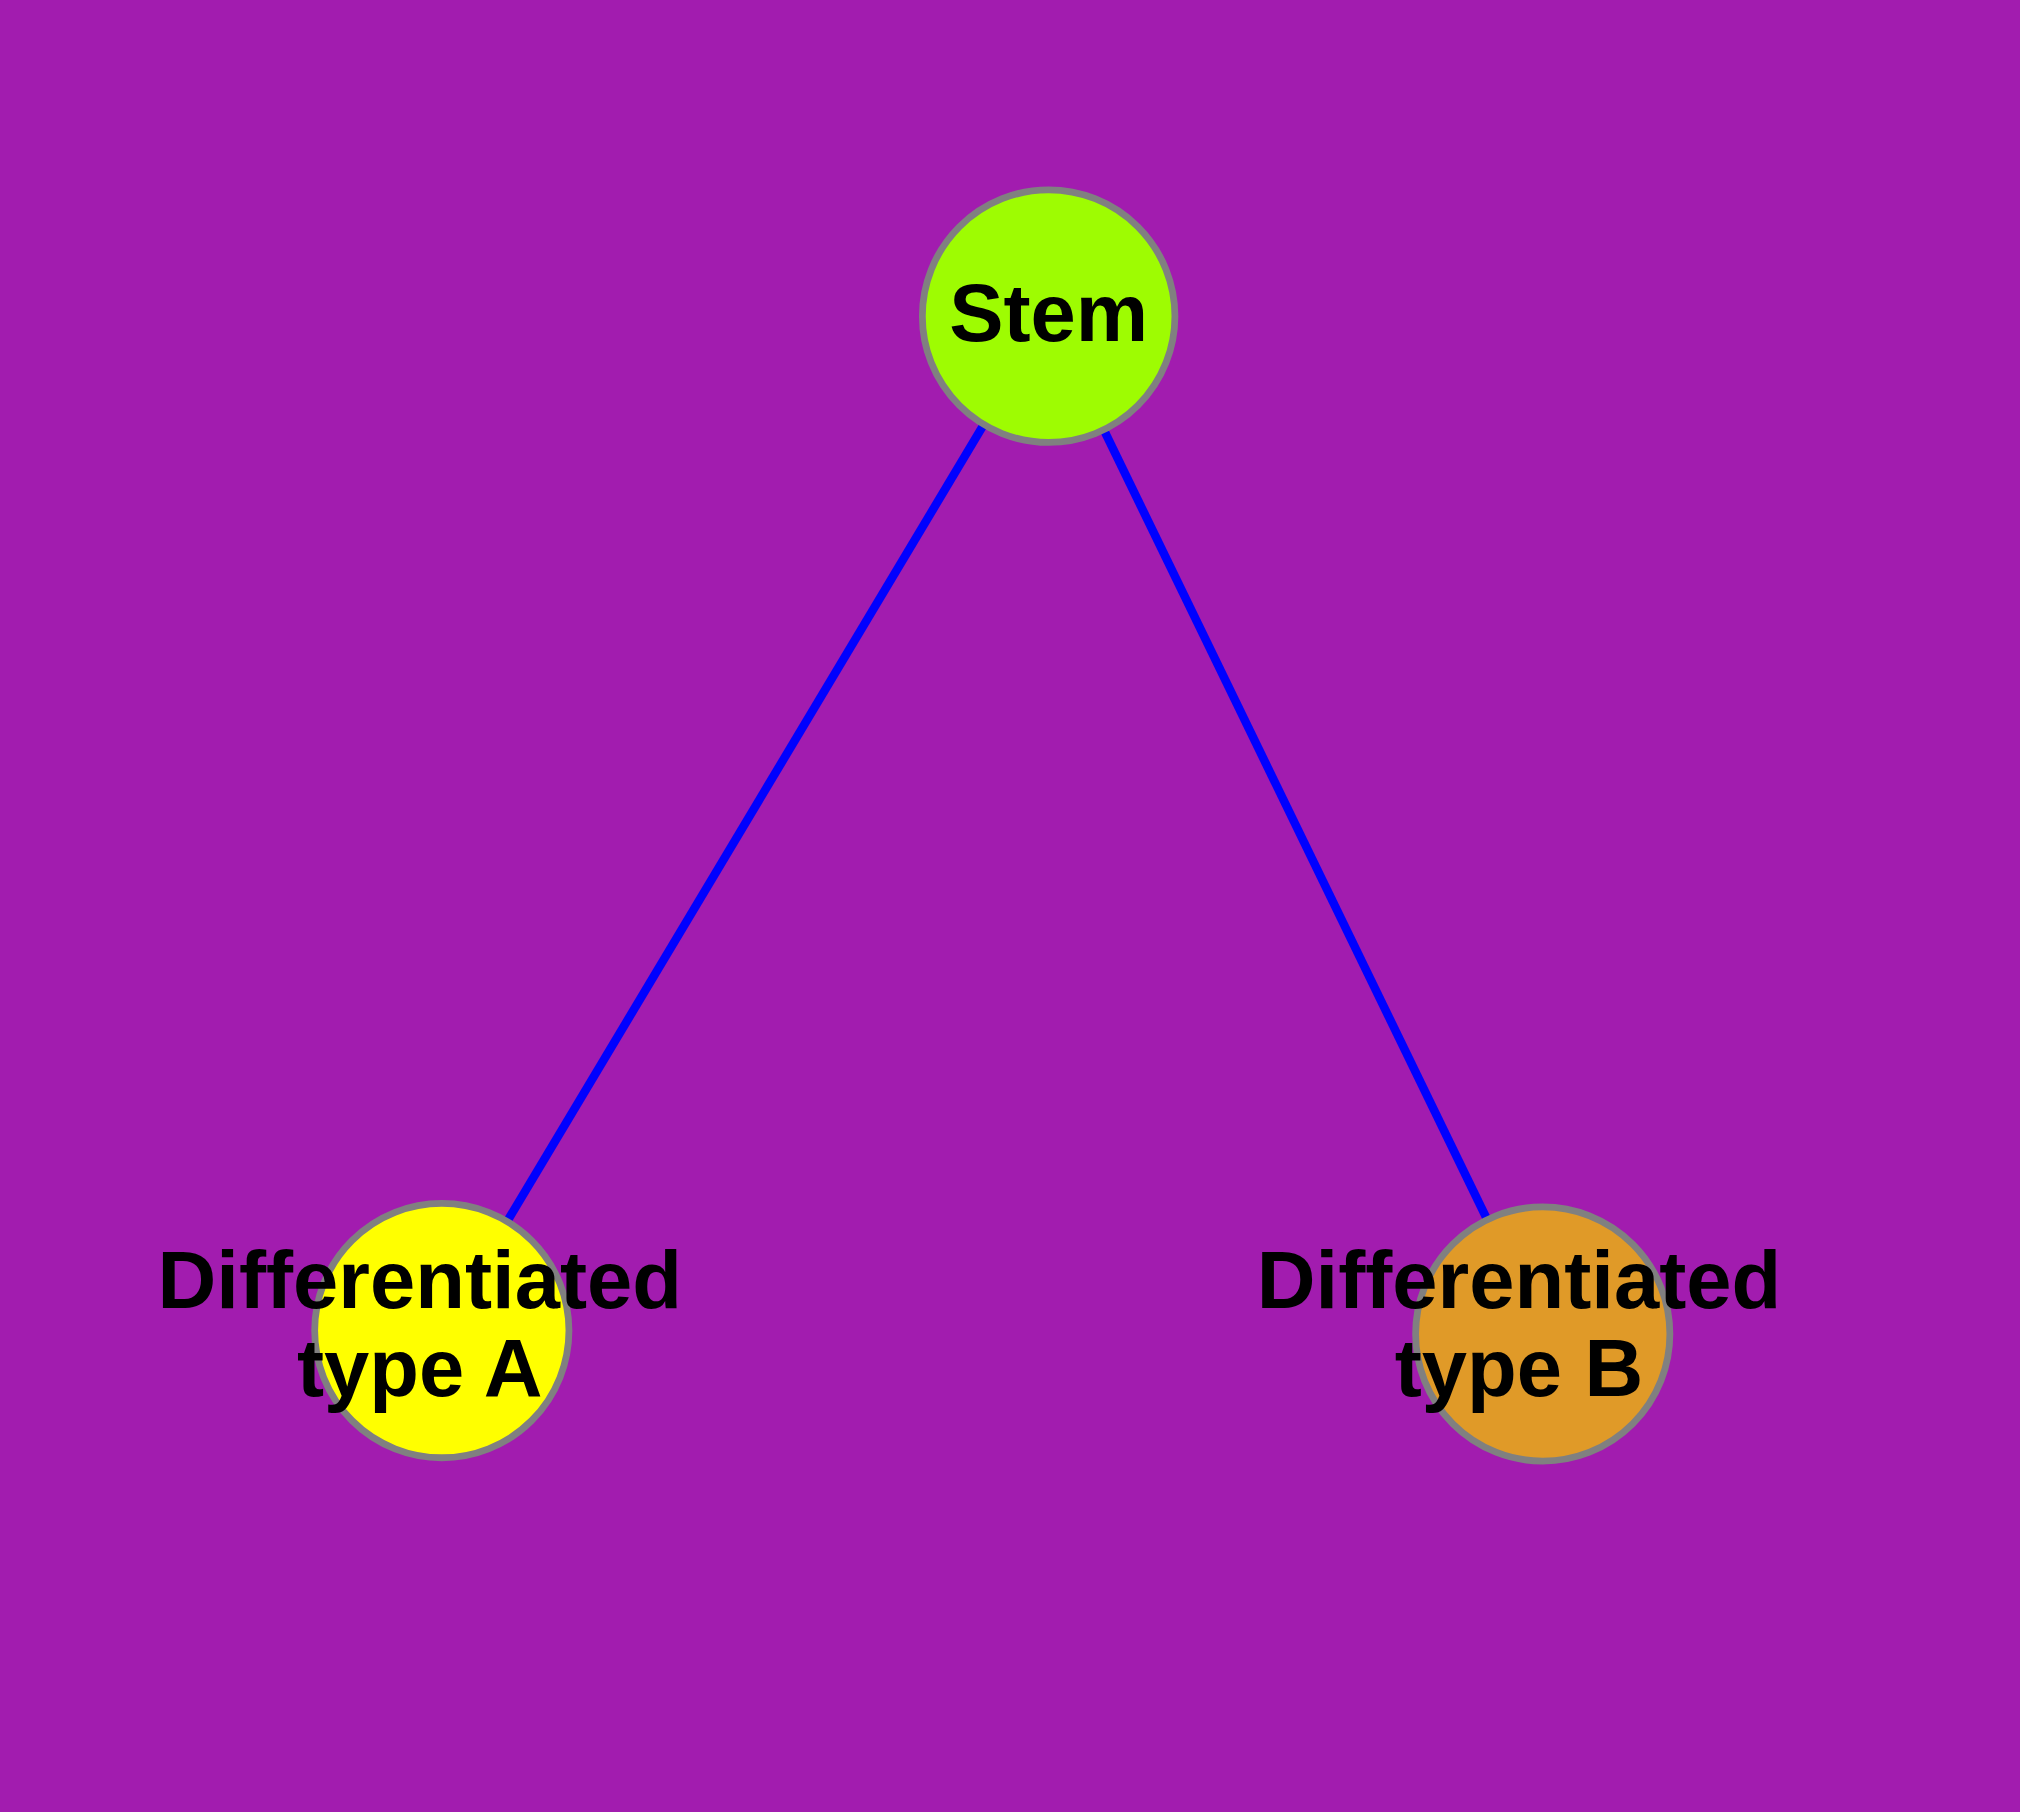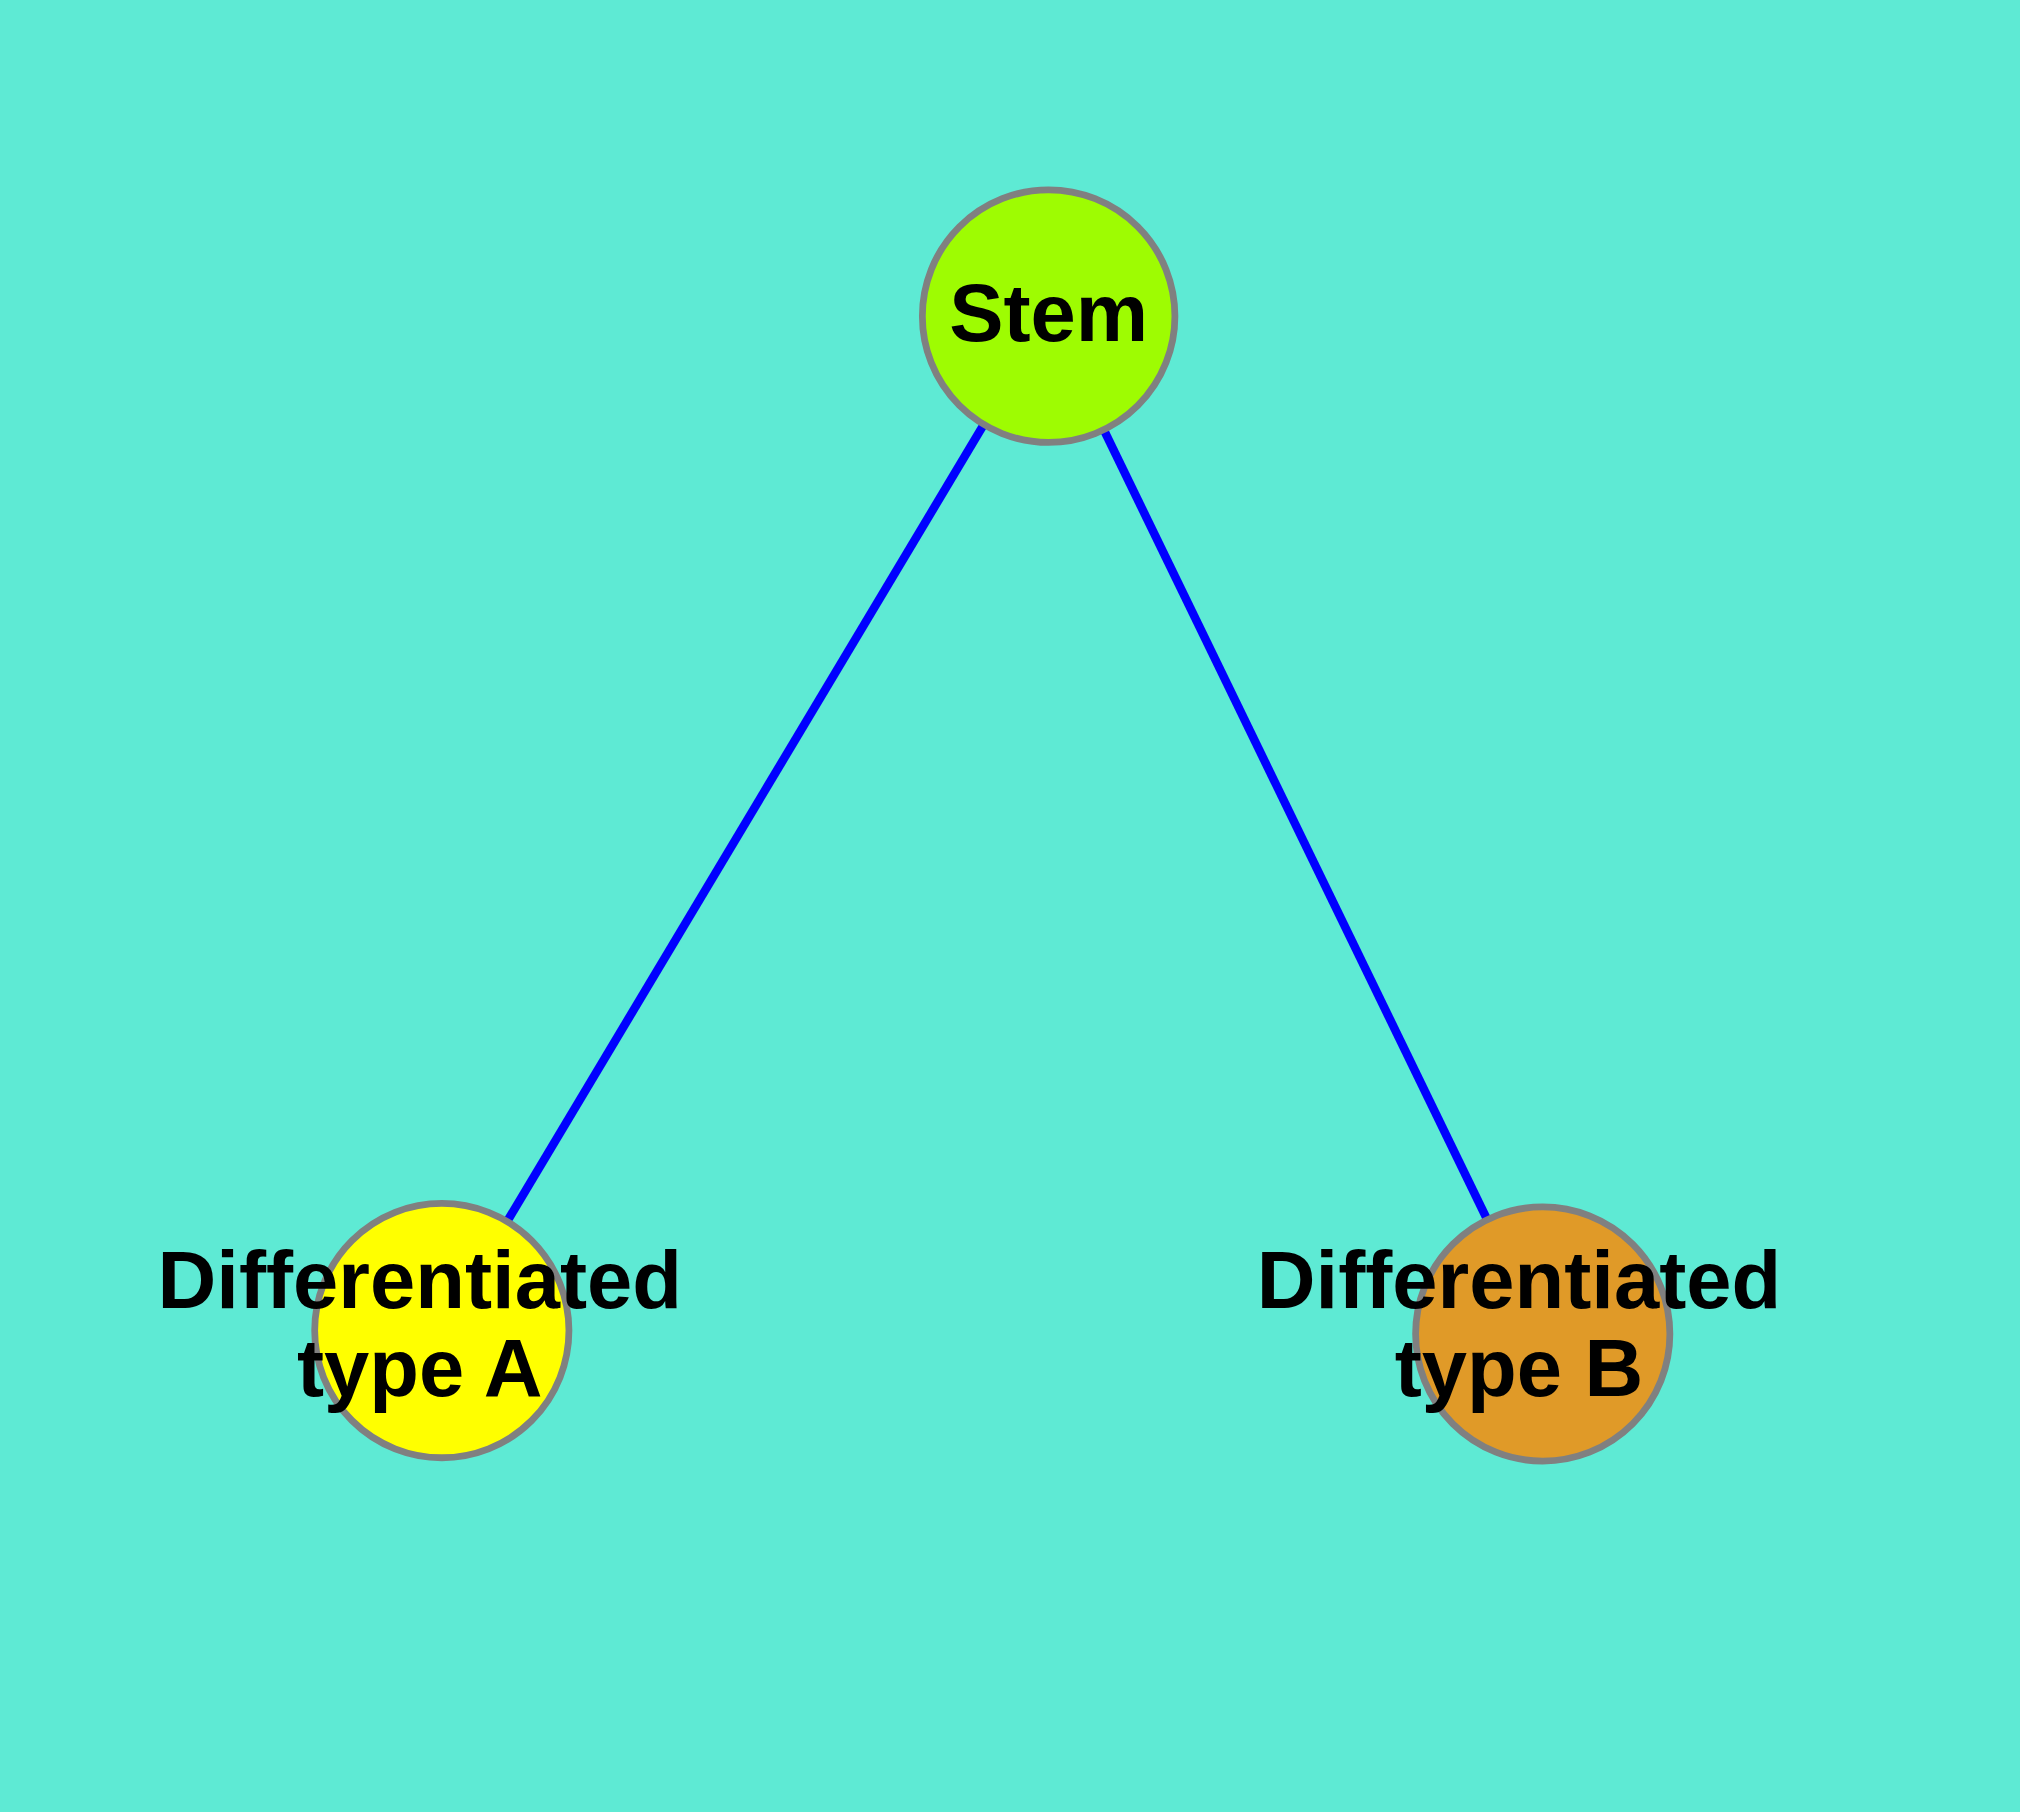--- a/index.html
+++ b/index.html
@@ -28,21 +28,21 @@
     font-weight: bold;
     fill: #000000;
     font-size: 96px;
     text-anchor: middle;
     dominant-baseline: middle;
   }
 </style>
 </head>
 <body style="background: rgb(204, 204, 252);">
 
-<div id="canvas" style="width: 2021px; height: 1812px; background: #5eead4;">
+<div id="canvas" style="width: 2021px; height: 1812px; background: #a21caf;">
   <svg id="graph-svg" viewBox="0 0 2384 2138">
     <g id="edges-layer">
         <line x1="1237" y1="373" x2="521" y2="1570" stroke="#0000ff" stroke-width="10" stroke-linecap="butt"></line>
         <line x1="1237" y1="373" x2="1820" y2="1574" stroke="#0000ff" stroke-width="10" stroke-linecap="butt"></line>
       </g>
     <g id="nodes-layer">
         <g>
           <circle cx="1237" cy="373" r="149" fill="#9efc02" stroke="#808080" stroke-width="8"></circle>
           <text x="1237" y="378" class="node-label" font-size="96" fill="#000000"><tspan x="1237" dy="0">Stem</tspan></text>
         </g>

